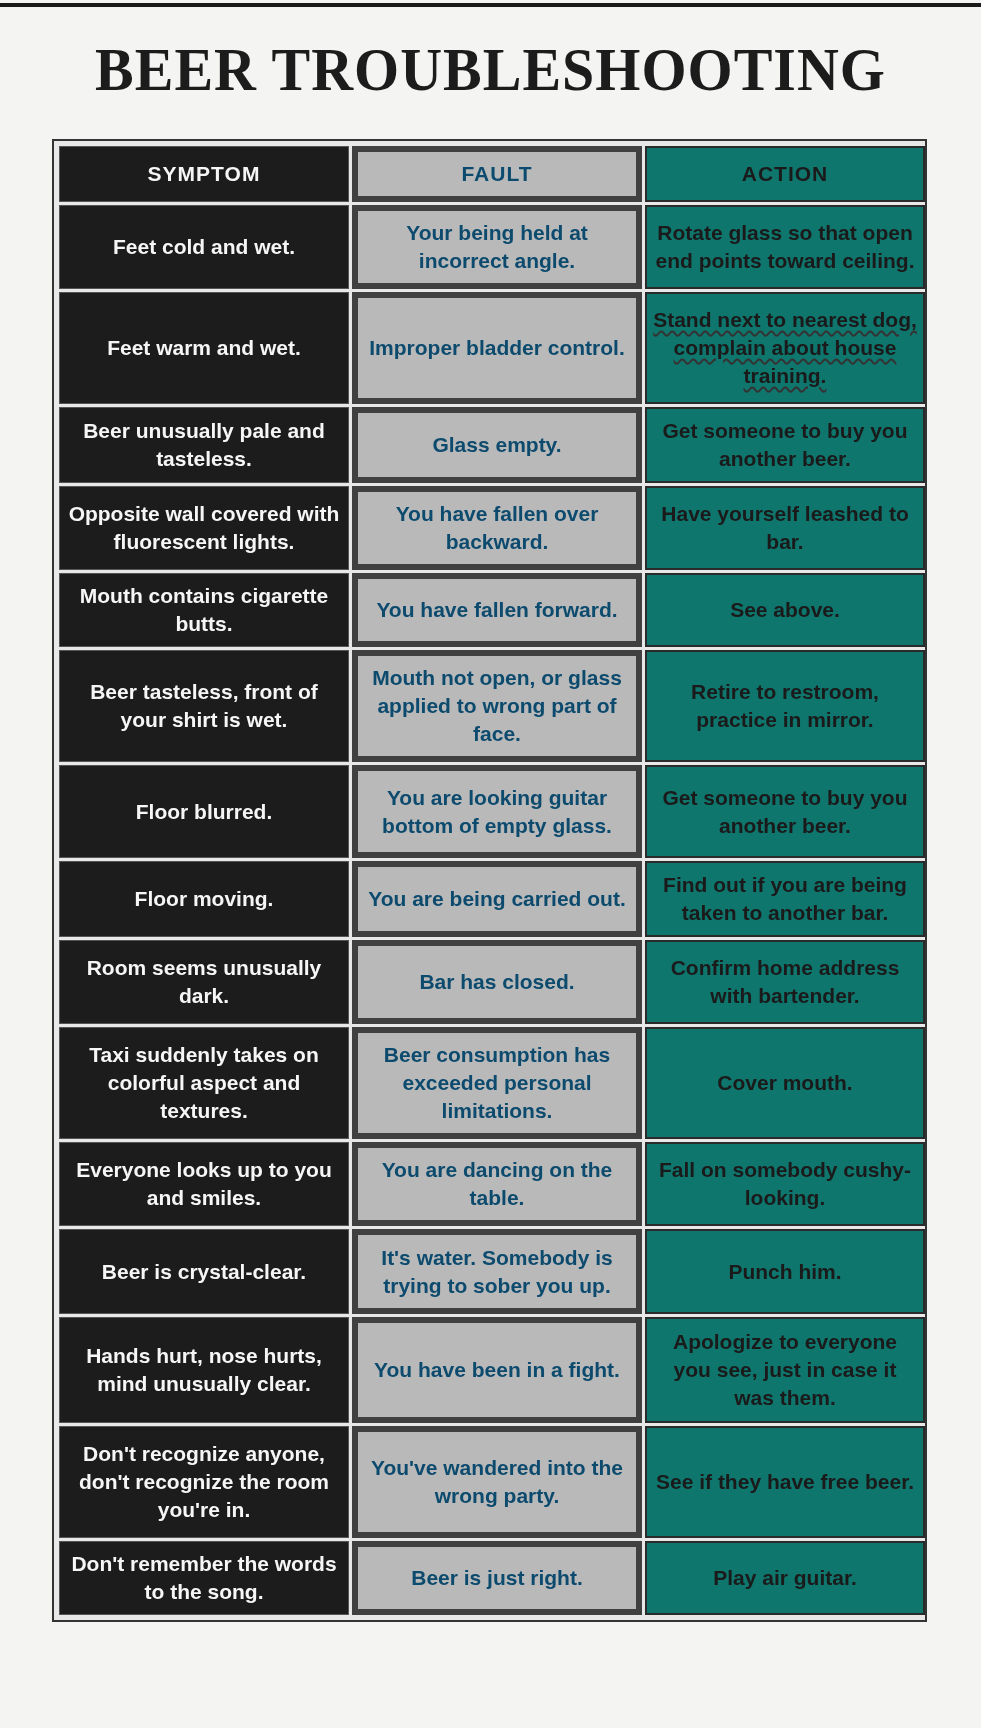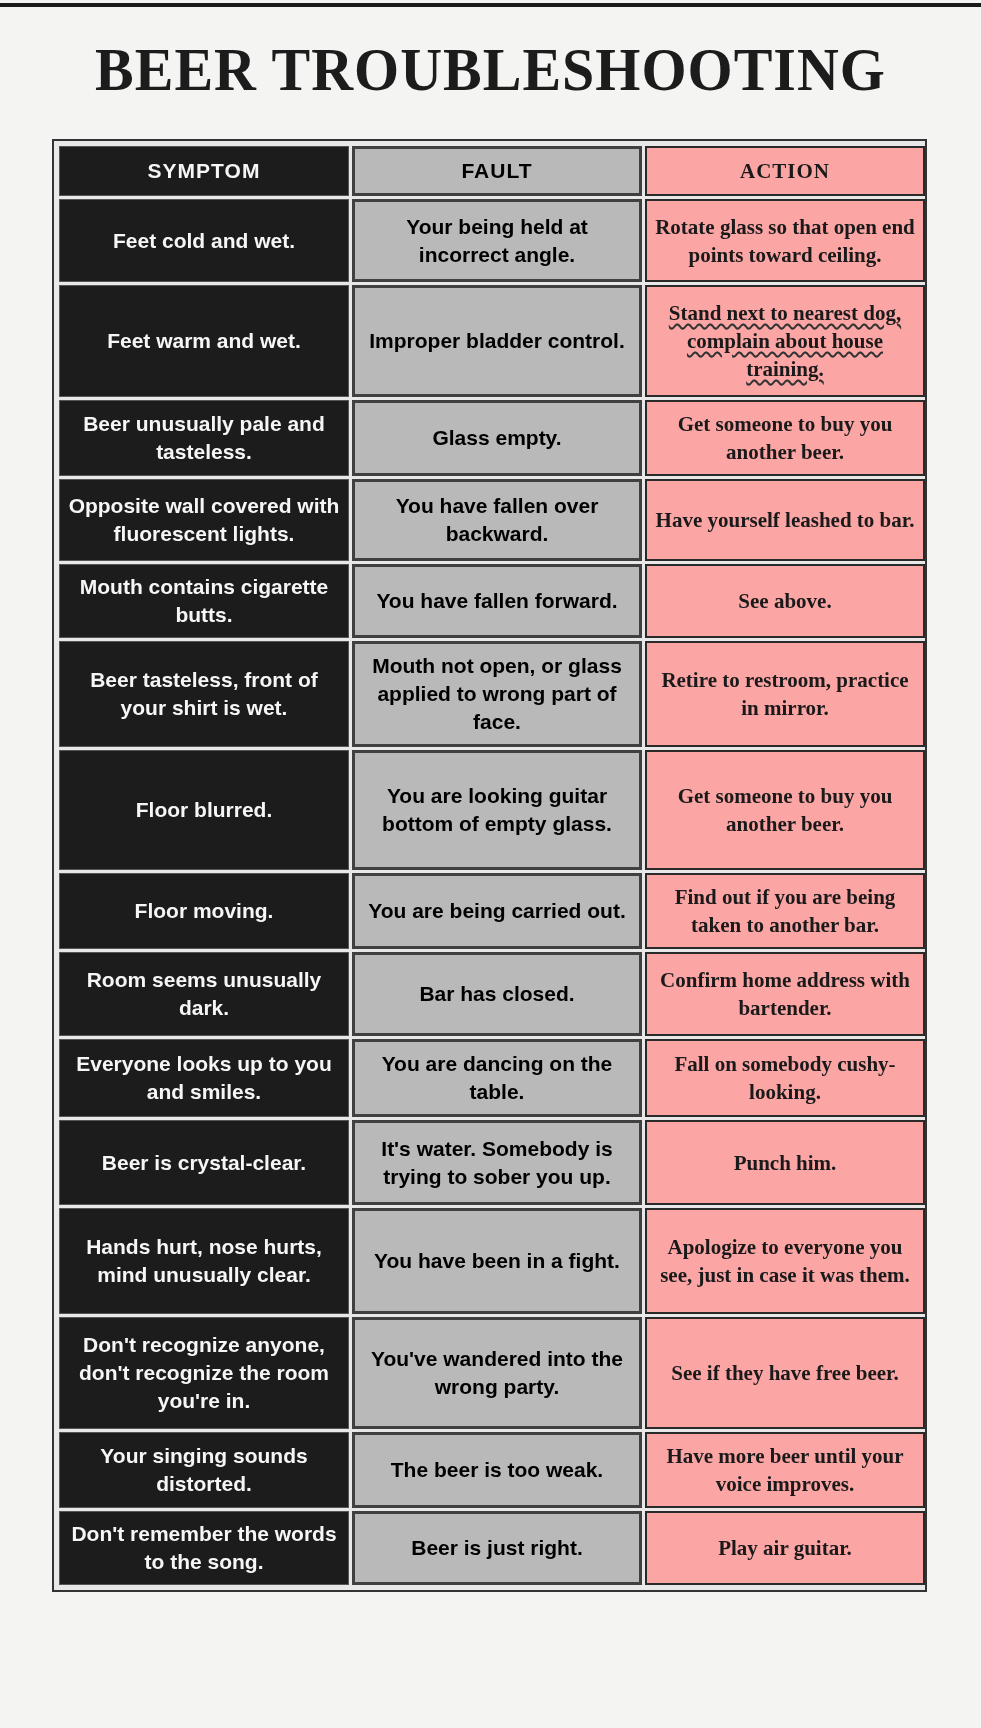--- a/index.html
+++ b/index.html
@@ -43,22 +43,22 @@
   td, th {
     text-align: center; vertical-align: middle;
     font-weight: bold;
     font-size: 21px;
     line-height: 28px;
     padding: 8px 6px;
     box-sizing: border-box;
   }
   th { height: 36px; font-size: 21px; letter-spacing: 1px; }
   .symptom { background: #1c1c1c; color: #f6f6f6; border: 1px solid #555; }
-  .fault { background: #b9b9b9; color: #000000; border: 3px solid #404040; }
-  .action { background: #fca5a5; color: #1a1a1a; border: 2px solid #2a2a2a; font-family: Liberation Serif, serif; }
+  .fault { background: #b9b9b9; color: #0c4a6e; border: 6px solid #404040; }
+  .action { background: #0f766e; color: #1a1a1a; border: 2px solid #2a2a2a; }
   .wavy { text-decoration: underline wavy #333; text-underline-offset: 3px; }
 </style>
 </head>
 <body>
 
 <div class="top-rule"></div>
 <div class="title">BEER TROUBLESHOOTING</div>
 
 <div class="table-wrap">
 <table>
@@ -98,34 +98,39 @@
     <tr style="height:57px">
       <td class="symptom">Mouth contains cigarette butts.</td>
       <td class="fault">You have fallen forward.</td>
       <td class="action">See above.</td>
     </tr>
     <tr style="height:84px">
       <td class="symptom">Beer tasteless, front of your shirt is wet.</td>
       <td class="fault">Mouth not open, or glass applied to wrong part of face.</td>
       <td class="action">Retire to restroom, practice in mirror.</td>
     </tr>
-    <tr style="height:120px">
+    <tr style="height:93px">
       <td class="symptom">Floor blurred.</td>
       <td class="fault">You are looking guitar bottom of empty glass.</td>
       <td class="action">Get someone to buy you another beer.</td>
     </tr>
     <tr style="height:65px">
       <td class="symptom">Floor moving.</td>
       <td class="fault">You are being carried out.</td>
       <td class="action">Find out if you are being taken to another bar.</td>
     </tr>
     <tr style="height:84px">
       <td class="symptom">Room seems unusually dark.</td>
       <td class="fault">Bar has closed.</td>
       <td class="action">Confirm home address with bartender.</td>
+    </tr>
+    <tr style="height:84px">
+      <td class="symptom">Taxi suddenly takes on colorful aspect and textures.</td>
+      <td class="fault">Beer consumption has exceeded personal limitations.</td>
+      <td class="action">Cover mouth.</td>
     </tr>
     <tr style="height:56px">
       <td class="symptom">Everyone looks up to you and smiles.</td>
       <td class="fault">You are dancing on the table.</td>
       <td class="action">Fall on somebody cushy-looking.</td>
     </tr>
     <tr style="height:85px">
       <td class="symptom">Beer is crystal-clear.</td>
       <td class="fault">It's water. Somebody is trying to sober you up.</td>
       <td class="action">Punch him.</td>
@@ -133,25 +138,20 @@
     <tr style="height:106px">
       <td class="symptom">Hands hurt, nose hurts, mind unusually clear.</td>
       <td class="fault">You have been in a fight.</td>
       <td class="action">Apologize to everyone you see, just in case it was them.</td>
     </tr>
     <tr style="height:112px">
       <td class="symptom">Don't recognize anyone, don't recognize the room you're in.</td>
       <td class="fault">You've wandered into the wrong party.</td>
       <td class="action">See if they have free beer.</td>
     </tr>
-    <tr style="height:58px">
-      <td class="symptom">Your singing sounds distorted.</td>
-      <td class="fault">The beer is too weak.</td>
-      <td class="action">Have more beer until your voice improves.</td>
-    </tr>
     <tr style="height:60px">
       <td class="symptom">Don't remember the words to the song.</td>
       <td class="fault">Beer is just right.</td>
       <td class="action">Play air guitar.</td>
     </tr>
   </tbody>
 </table>
 </div>
 
 </body></html>

